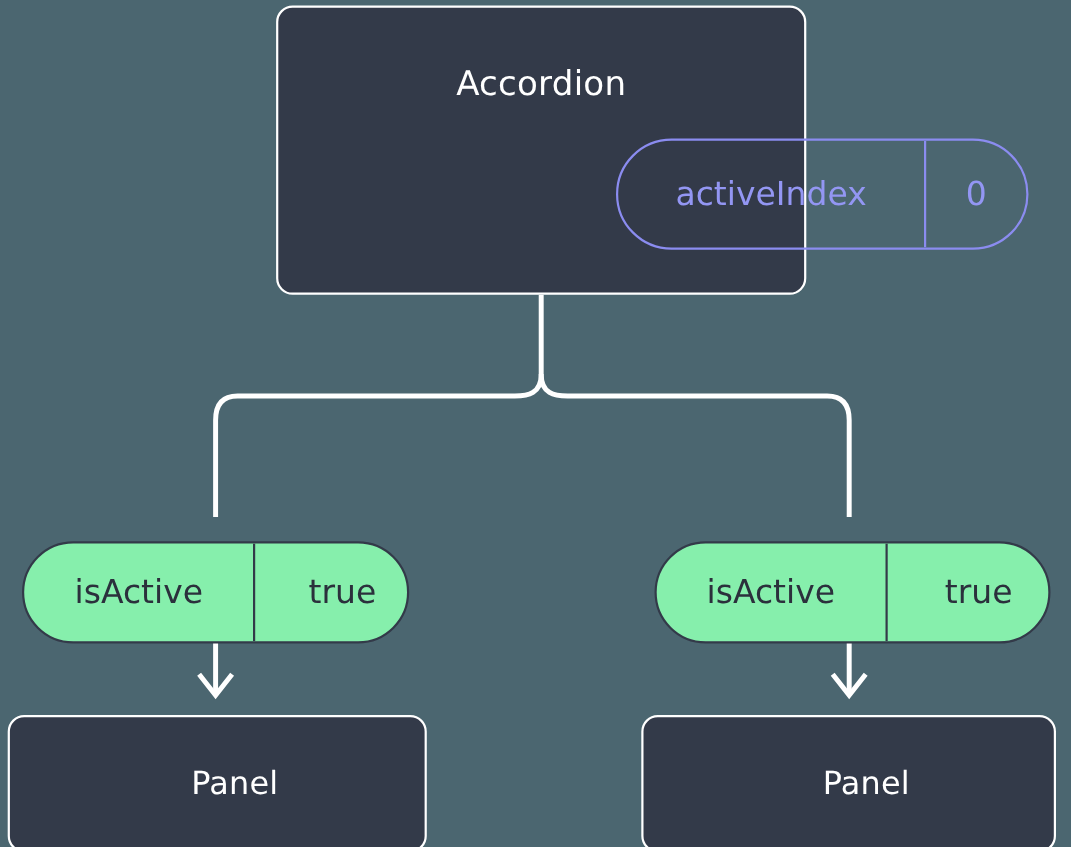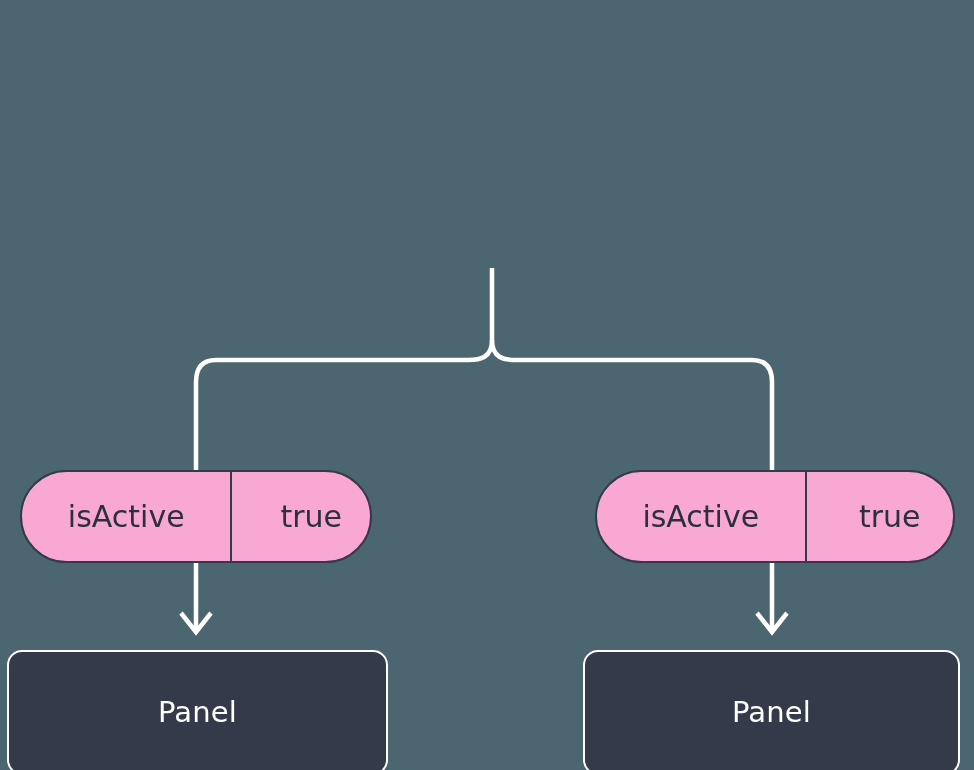--- a/index.html
+++ b/index.html
@@ -66,20 +66,21 @@
   }
   #panel-right {
     left: 583px;
     top: 650px;
     width: 377px;
     height: 125px;
   }
   .panel-title {
     top: 43px;
     font-size: 29px;
+    padding-left: 16px;
   }
 
   
   .pill {
     position: absolute;
     box-sizing: border-box;
     display: flex;
     align-items: stretch;
     border-radius: 999px;
     overflow: hidden;
@@ -101,22 +102,23 @@
   .pill-outline .pill-val {
     color: #9396f3;
     font-size: 30px;
   }
   .pill-outline .pill-val {
     border-left: 2px solid #8b8cf0;
   }
 
   
   .pill-filled {
-    background: #f9a8d4;
+    background: #86efac;
     border: 2.4px solid #333a49;
+    margin-top: 22px;
   }
   .pill-filled .pill-key,
   .pill-filled .pill-val {
     color: #2b303c;
     font-size: 30px;
   }
   .pill-filled .pill-val {
     border-left: 2.4px solid #333a49;
     padding-left: 20px;
   }
@@ -160,20 +162,28 @@
     <path d="M 492 340 C 492 358, 480 360, 468 360 L 216 360 C 202 360, 196 368, 196 382 L 196 470" fill="none" stroke="#ffffff" stroke-width="4.5" stroke-linejoin="round" stroke-linecap="butt"></path>
     <path d="M 492 340 C 492 358, 504 360, 516 360 L 752 360 C 766 360, 772 368, 772 382 L 772 470" fill="none" stroke="#ffffff" stroke-width="4.5" stroke-linejoin="round" stroke-linecap="butt"></path>
 
     <path d="M 196 563 L 196 630" fill="none" stroke="#ffffff" stroke-width="4.5"></path>
     <path d="M 181 613 L 196 632 L 211 613" fill="none" stroke="#ffffff" stroke-width="4.5" stroke-linejoin="miter" stroke-linecap="butt"></path>
 
     <path d="M 772 563 L 772 630" fill="none" stroke="#ffffff" stroke-width="4.5"></path>
     <path d="M 757 613 L 772 632 L 787 613" fill="none" stroke="#ffffff" stroke-width="4.5" stroke-linejoin="miter" stroke-linecap="butt"></path>
   </svg>
 
+  <div class="node-box" id="node-accordion">
+    <div class="node-title" id="accordion-title">Accordion</div>
+
+    <div class="pill pill-outline" id="pill-active-index">
+      <div class="pill-key">activeIndex</div>
+      <div class="pill-val">0</div>
+    </div>
+  </div>
 
   <div class="pill pill-filled" id="pill-isactive-true">
     <div class="pill-key">isActive</div>
     <div class="pill-val">true</div>
   </div>
 
   <div class="pill pill-filled" id="pill-isactive-false">
     <div class="pill-key">isActive</div>
     <div class="pill-val">true</div>
   </div>

